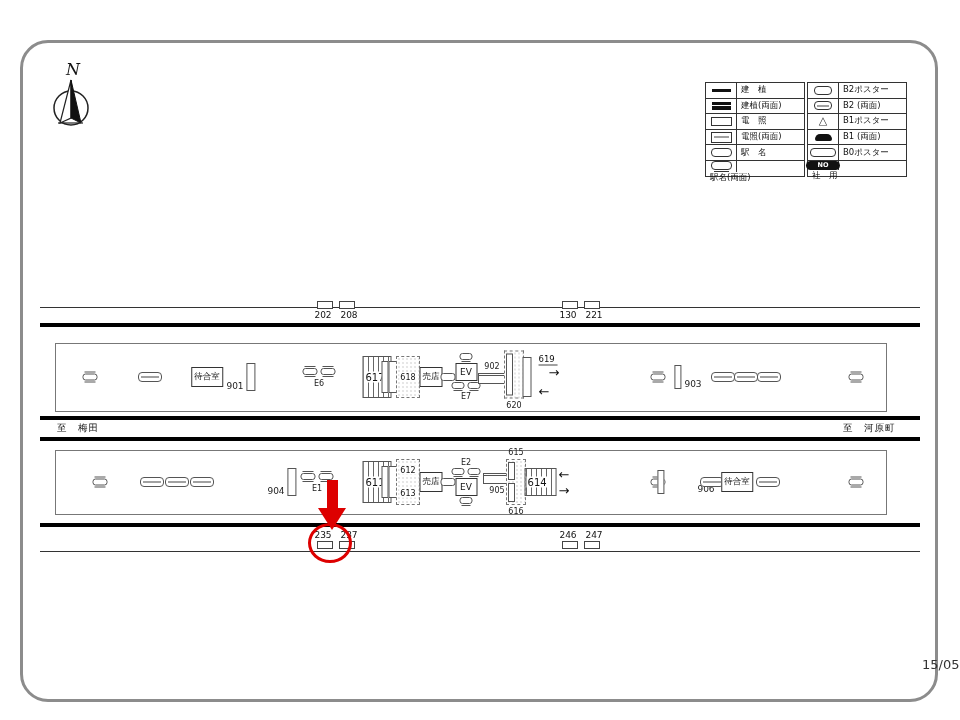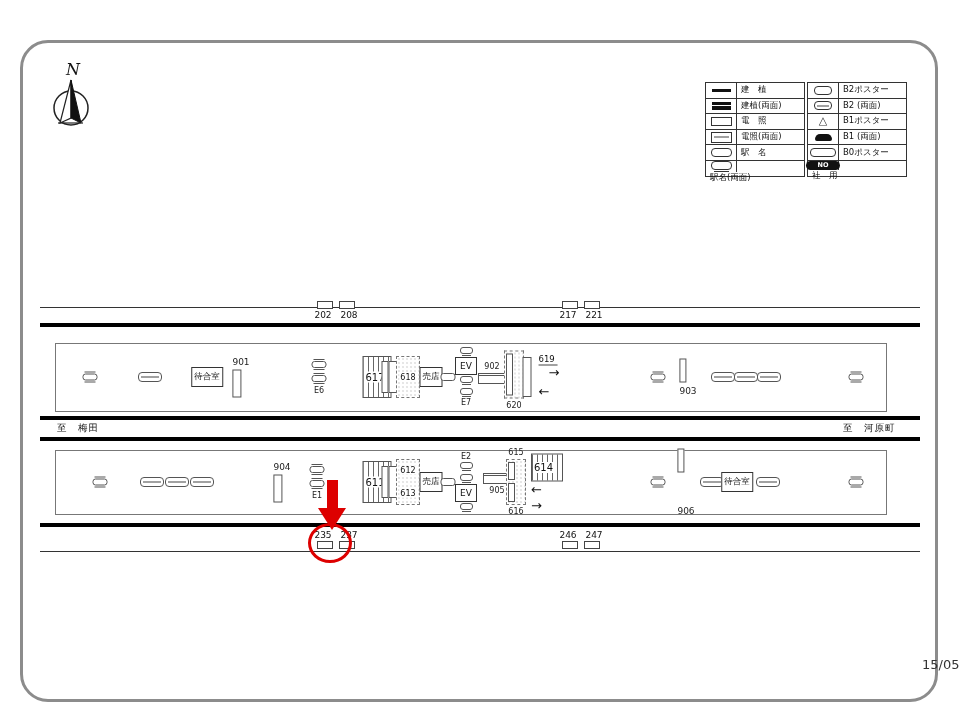--- a/index.html
+++ b/index.html
@@ -34,21 +34,21 @@
   .nobadge{background:#111;color:#fff;font-size:6.5px;font-weight:bold;border-radius:6px;padding:1px 12px;line-height:7px;}
   .midline{position:absolute;left:2px;right:2px;top:50%;height:1px;background:#444;transform:translateY(-50%);}
   
   .hline{position:absolute;left:40px;width:880px;height:1px;background:#333;}
   .hthick{position:absolute;left:40px;width:880px;height:4px;background:#000;}
   .pbox{position:absolute;left:55px;width:830px;border:1.2px solid #777;background:#fff;}
   .dest{position:absolute;font-size:9.5px;letter-spacing:1px;color:#111;}
   .sheet{position:absolute;left:922px;top:657px;font-size:13px;color:#333;}
   
   .item{position:absolute;transform:translate(-50%,-50%);display:flex;flex-direction:column;align-items:center;gap:2px;}
-  .row{display:flex;flex-direction:column;align-items:flex-start;}
+  .row{display:flex;flex-direction:row;align-items:flex-end;}
   .col{display:flex;flex-direction:column;align-items:center;}
   .g1{gap:1px;}.g2{gap:2px;}.g3{gap:3px;}
   .code{font-size:9px;color:#222;}
   .sub{font-size:8px;color:#222;}
   .pill13{width:13px;height:5px;border:1px solid #555;border-radius:3px;background:#fff;}
   .pill11{width:11px;height:5px;border:1px solid #555;border-radius:3px;background:#fff;}
   .hl11{width:11px;height:1px;background:#555;}
   .hl9{width:9px;height:1px;background:#555;}
   .oval22{position:relative;width:22px;height:8px;border:1px solid #555;border-radius:4px;background:#fff;}
   .oval13{width:13px;height:6px;border:1px solid #555;border-radius:3px;background:#fff;}
@@ -487,21 +487,21 @@
         <span class="mnum">202</span>
         <span class="mnum">208</span>
       </div>
     </div>
     <div class="marker" style="left: 581px; top: 301px;">
       <div class="mrow">
         <div class="mrect"></div>
         <div class="mrect"></div>
       </div>
       <div class="mrow">
-        <span class="mnum">217</span>
+        <span class="mnum">130</span>
         <span class="mnum">221</span>
       </div>
     </div>
     <div class="marker" style="left: 336px; top: 530px;">
       <div class="mrow">
         <span class="mnum">235</span>
         <span class="mnum">237</span>
       </div>
       <div class="mrow">
         <div class="mrect"></div>

